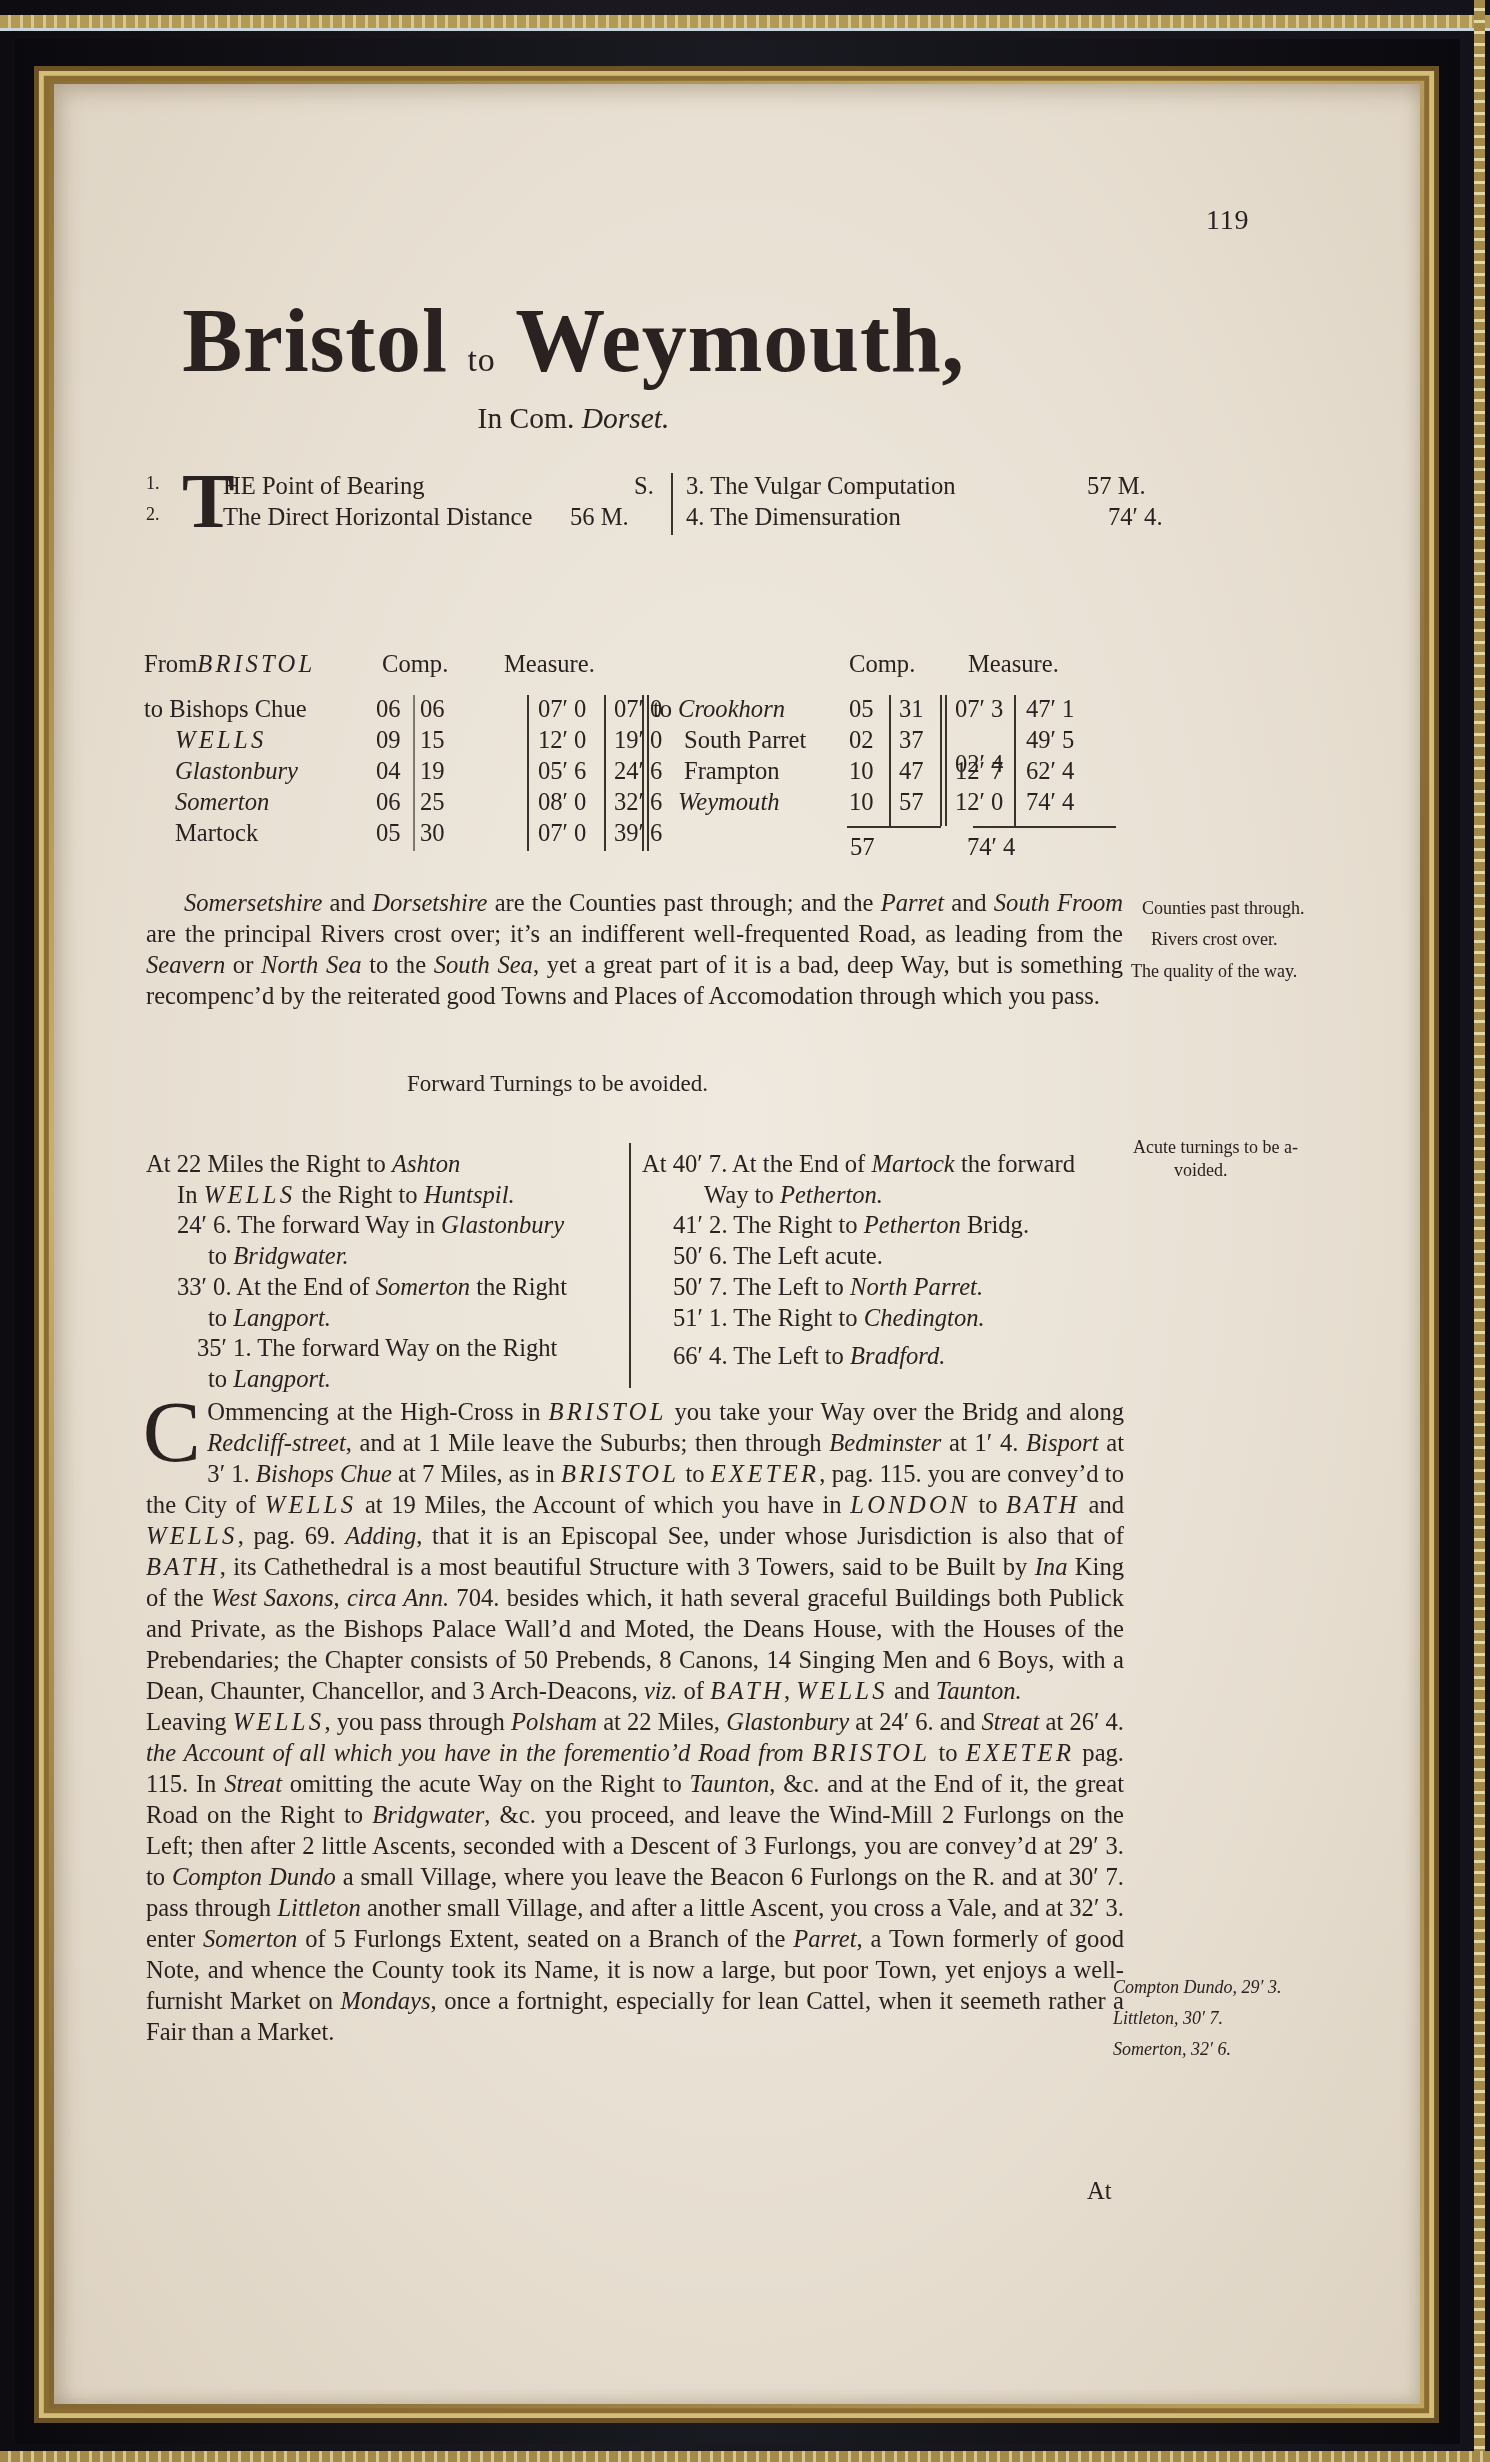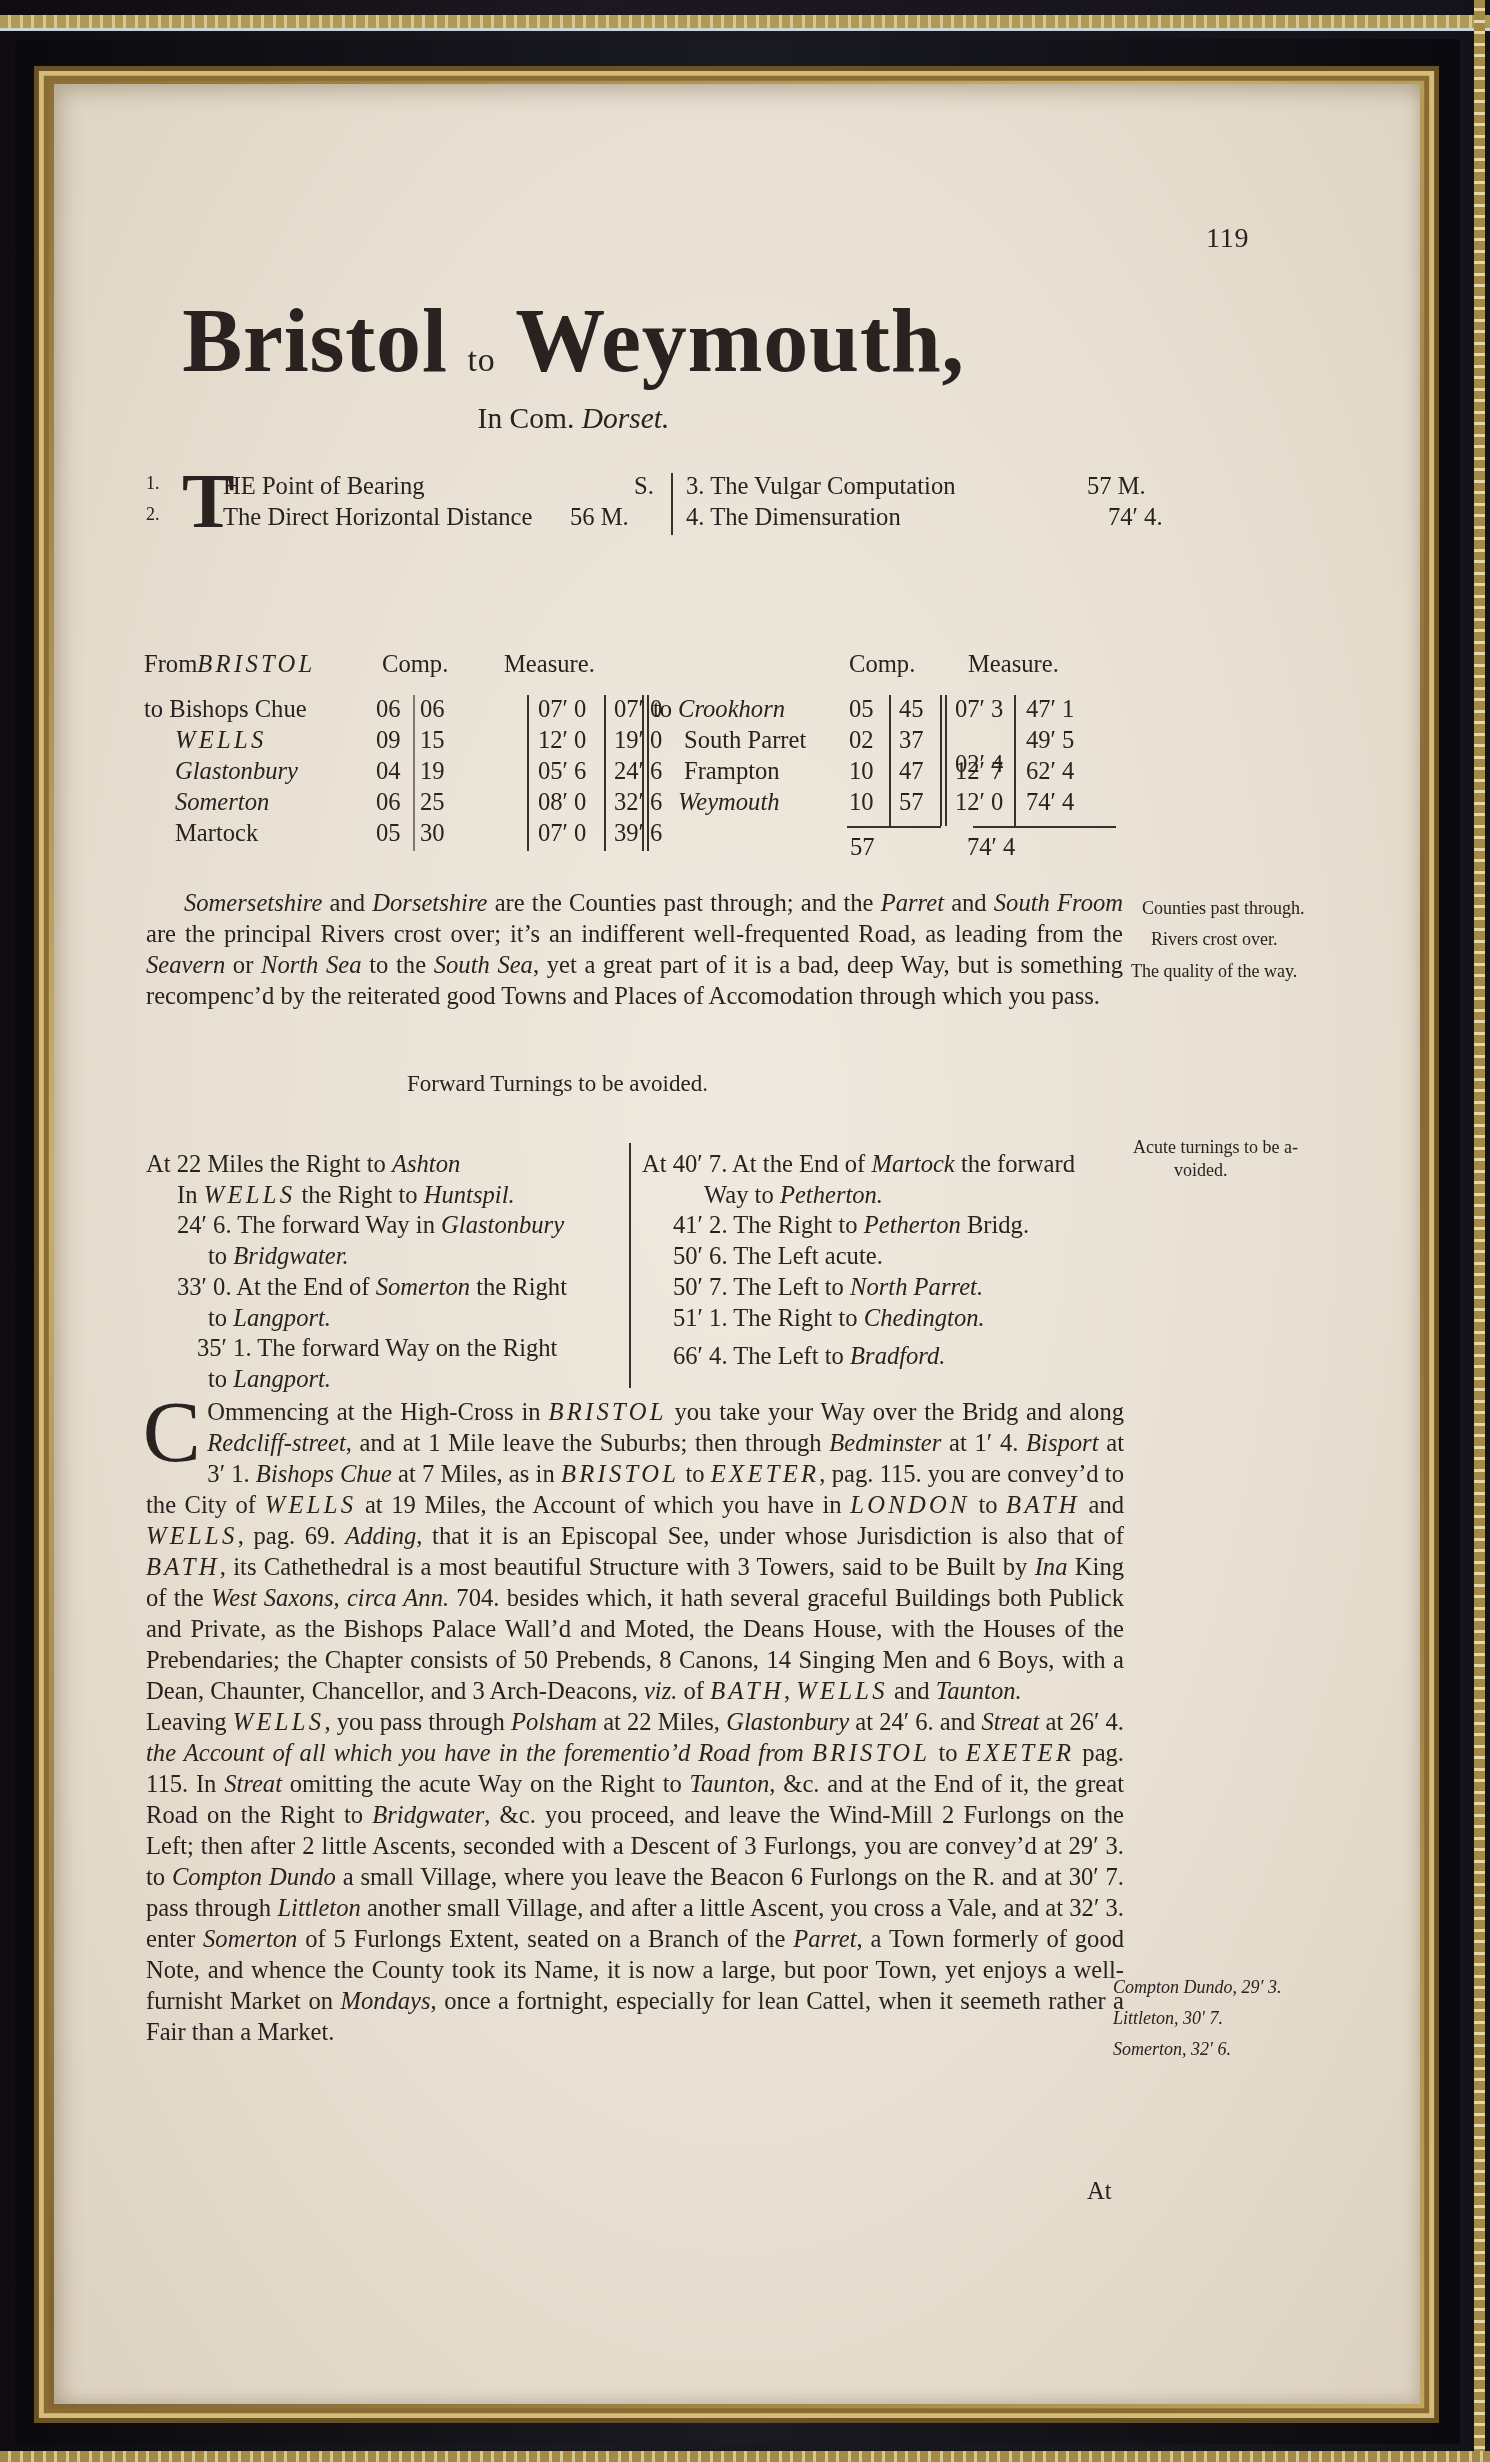--- a/index.html
+++ b/index.html
@@ -36,21 +36,21 @@
     background:linear-gradient(135deg,#8a6e34,#c9b06a 30%,#7d6230 60%,#c2a860);
     box-shadow:inset 0 0 0 4.9px #6b5226, inset 0 0 0 9.8px #d4bd78, inset 0 0 0 14.8px #8a6c32;
   }
   .page {
     position:absolute; left:54px; top:84px; width:1366px; height:2320px;
     background:radial-gradient(ellipse at 50% 45%,#efe9df 0%,#e8e0d3 55%,#ddd2c1 100%);
     box-shadow:inset 8.2px 8.2px 19.7px rgba(120,100,70,.35), inset -4.9px -4.9px 13px rgba(120,100,70,.2);
     overflow:hidden;
   }
   .abs { position:absolute; }
-  .page-number { left:1152px; top:120px; font-size:28px; letter-spacing:0.8px;margin-top:18px; }
+  .page-number { left:1152px; top:120px; font-size:28px; letter-spacing:0.8px; }
   .title-pre { left:0; width:1039px; top:154px; text-align:center; font-size:38px; }
   .title-main { left:0; width:1039px; top:205px; text-align:center; font-size:90px; font-weight:bold; letter-spacing:0.8px; }
   .title-main .to { font-size:34px; font-weight:normal; margin:0 19.7px; }
   .title-sub { left:0; width:1039px; top:318px; text-align:center; font-size:29.5px; }
   .title-sub i { font-style:italic; }
 
   .facts { left:92px; top:386px; width:1051px; height:66px; font-size:24.6px; }
   .facts .dropcap { position:absolute; left:36px; top:-1.6px; font-size:79px; line-height:66px; font-weight:bold; }
   .facts .num { position:absolute; left:0; font-size:18px; }
   .facts .row { position:absolute; height:31px; line-height:31px; }
@@ -145,21 +145,21 @@
         <span class="abs " style="left: 121px; top: 735px;">Martock</span>
         <span class="abs " style="left: 322px; top: 735px;">05</span>
         <span class="abs " style="left: 366px; top: 735px;">30</span>
         <span class="abs " style="left: 484px; top: 735px;">07′ 0</span>
         <span class="abs " style="left: 560px; top: 735px;">39′ 6</span>
       </div>
     <div id="right-rows">
         <span class="abs " style="left: 599px; top: 611px;">to </span>
         <span class="abs " style="left: 624px; top: 611px; font-style: italic;">Crookhorn</span>
         <span class="abs " style="left: 795px; top: 611px;">05</span>
-        <span class="abs " style="left: 845px; top: 611px;">45</span>
+        <span class="abs " style="left: 845px; top: 611px;">31</span>
         <span class="abs " style="left: 901px; top: 611px;">07′ 3</span>
         <span class="abs " style="left: 972px; top: 611px;">47′ 1</span>
         <span class="abs " style="left: 630px; top: 642px;">South Parret</span>
         <span class="abs " style="left: 795px; top: 642px;">02</span>
         <span class="abs " style="left: 845px; top: 642px;">37</span>
         <span class="abs " style="left: 901px; top: 642px; margin-top: 24px;">02′ 4</span>
         <span class="abs " style="left: 972px; top: 642px;">49′ 5</span>
         <span class="abs " style="left: 630px; top: 673px;">Frampton</span>
         <span class="abs " style="left: 795px; top: 673px;">10</span>
         <span class="abs " style="left: 845px; top: 673px;">47</span>

